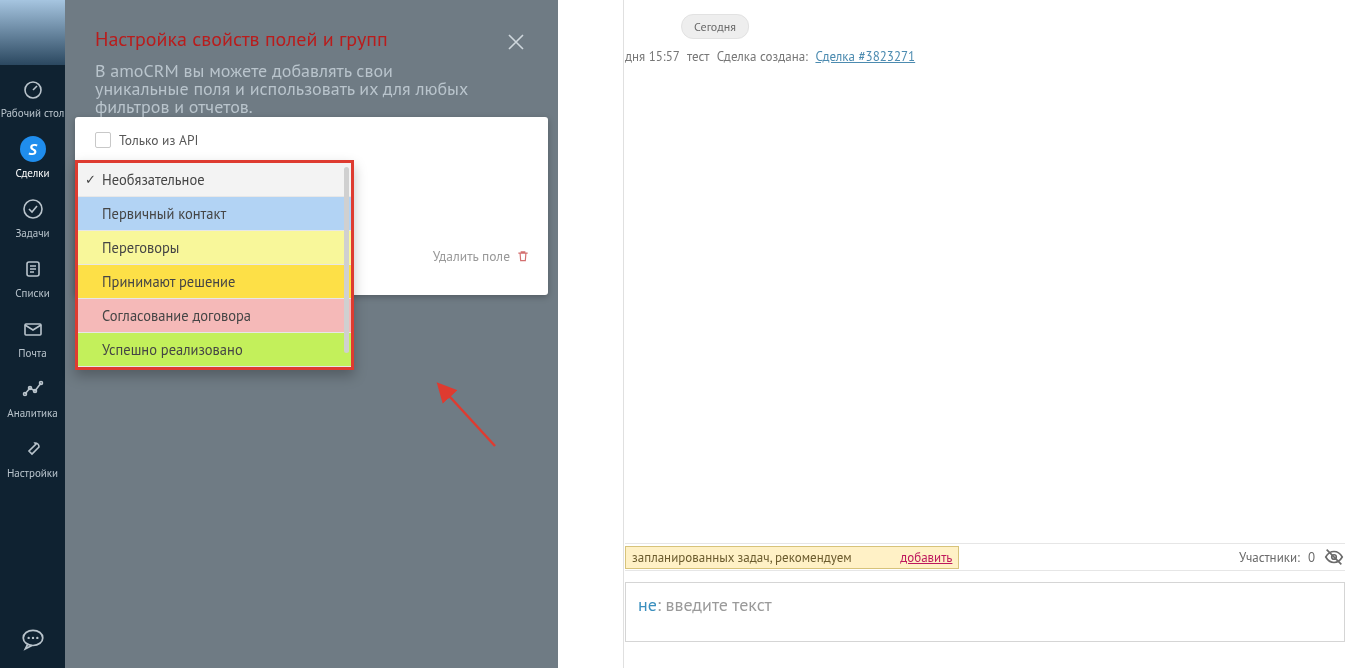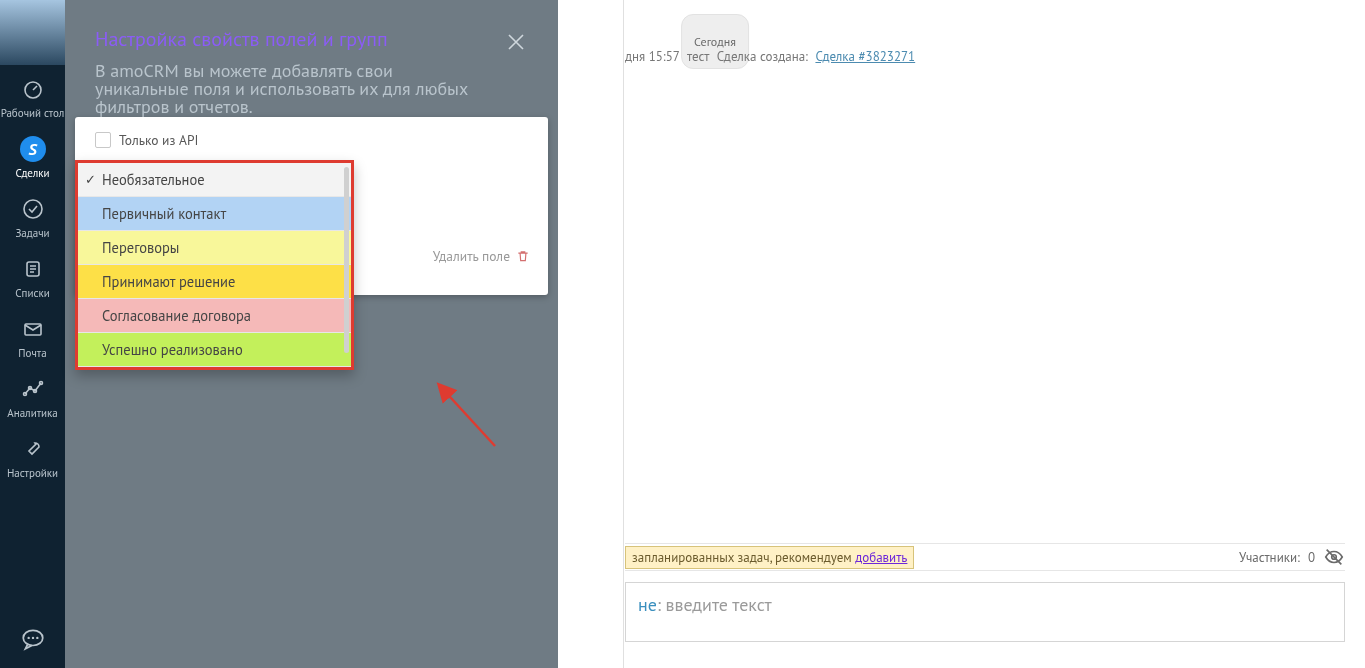--- a/index.html
+++ b/index.html
@@ -11,38 +11,38 @@
 .sidebar-item.active { color: #fff; }
 .sidebar-item.active .icon { color: #fff; }
 .sidebar-item .icon { width: 28px; height: 28px; display:flex; align-items:center; justify-content:center; color:#b9c4cc; }
 .sidebar-item .label { margin-top: 4px; text-align:center; line-height:12px; }
 .sidebar-spacer { flex:1; }
 .sidebar-bottom { width:65px; display:flex; align-items:center; justify-content:center; padding:12px 0; color:#b9c4cc; cursor:pointer; }
 
 .deals-icon { width:26px; height:26px; border-radius:50%; background:#1f8ded; display:flex; align-items:center; justify-content:center; font-weight:bold; color:#fff; font-size:16px; font-style:italic; }
 
 .content { position:absolute; left:65px; top:0; right:0; height:668px; background:#fff; }
-.today-pill { position:absolute; top:14px; left:50%; transform:translateX(-50%); background:#eeeeee; border:1px solid #e2e2e2; border-radius:12px; padding:19px 12px; font-size:12px; color:#6a6a6a; }
+.today-pill { position:absolute; top:14px; left:50%; transform:translateX(-50%); background:#eeeeee; border:1px solid #e2e2e2; border-radius:12px; padding:4px 12px; font-size:12px; color:#6a6a6a; }
 .log-line { position:absolute; top:48px; left:560px; right:20px; font-size:13px; color:#777; }
 .log-line a { color:#4c8bb0; text-decoration:underline; }
 .log-time, .log-user, .log-msg { margin-right:4px; }
 
 .task-bar { position:absolute; left:560px; right:20px; top:543px; height:28px; display:flex; align-items:center; border-top:1px solid #e6e6e6; border-bottom:1px solid #e6e6e6; }
 .task-warn { background:#fff1c6; border:1px solid #d7c37a; padding:2px 6px; font-size:13px; color:#6b5b2d; }
-.task-warn a { color:#6d28d9; text-decoration:underline; }
+.task-warn a { color:#be185d; text-decoration:underline;margin-left:45px; }
 .task-right { margin-left:auto; display:flex; align-items:center; font-size:13px; color:#6a6a6a; gap:8px; }
 .eye-icon { width:22px; height:22px; color:#6a6a6a; }
 
 .note-box { position:absolute; left:560px; right:20px; top:582px; height:60px; border:1px solid #d5d5d5; padding:10px 12px; font-size:18px; color:#9a9a9a; background:#fff; }
 .note-prefix { color:#3a8fbe; }
 .note-placeholder { color:#9a9a9a; }
 
 .modal-backdrop { position:absolute; left:65px; top:0; width:493px; height:668px; background: rgba(55,72,84,0.72); z-index:5; }
 .modal-header { padding: 26px 30px 18px 30px; }
-.modal-title { color:#8b5cf6; font-size:20px; font-weight:400; }
+.modal-title { color:#b91c1c; font-size:20px; font-weight:400; }
 .modal-sub { color:#b9c4cc; font-size:18px; margin-top:10px; line-height:18px; max-width:380px; }
 .modal-close { position:absolute; top:30px; right:30px; width:24px; height:24px; cursor:pointer; color:#cfd7dd; }
 
 .panel { position:absolute; left:10px; top:117px; width:473px; background:#fff; border-radius:3px; box-shadow:0 2px 6px rgba(0,0,0,0.25); padding:14px 14px 18px 14px; z-index:7; }
 .api-row { display:flex; align-items:center; gap:8px; font-size:13.5px; color:#575757; margin-left:6px; }
 .api-checkbox { width:16px; height:16px; border:1px solid #c8c8c8; border-radius:2px; background:#fff; }
 .delete-field { position:absolute; right:18px; bottom:30px; color:#9a9a9a; font-size:13.5px; display:flex; align-items:center; gap:6px; cursor:pointer; }
 .trash-icon { color:#d36f6f; width:14px; height:14px; }
 
 .dropdown { position:absolute; left:10px; top:160px; width:279px; border:3px solid #de3b30; background:#fff; z-index:8; box-shadow:0 6px 12px rgba(0,0,0,0.25); }

